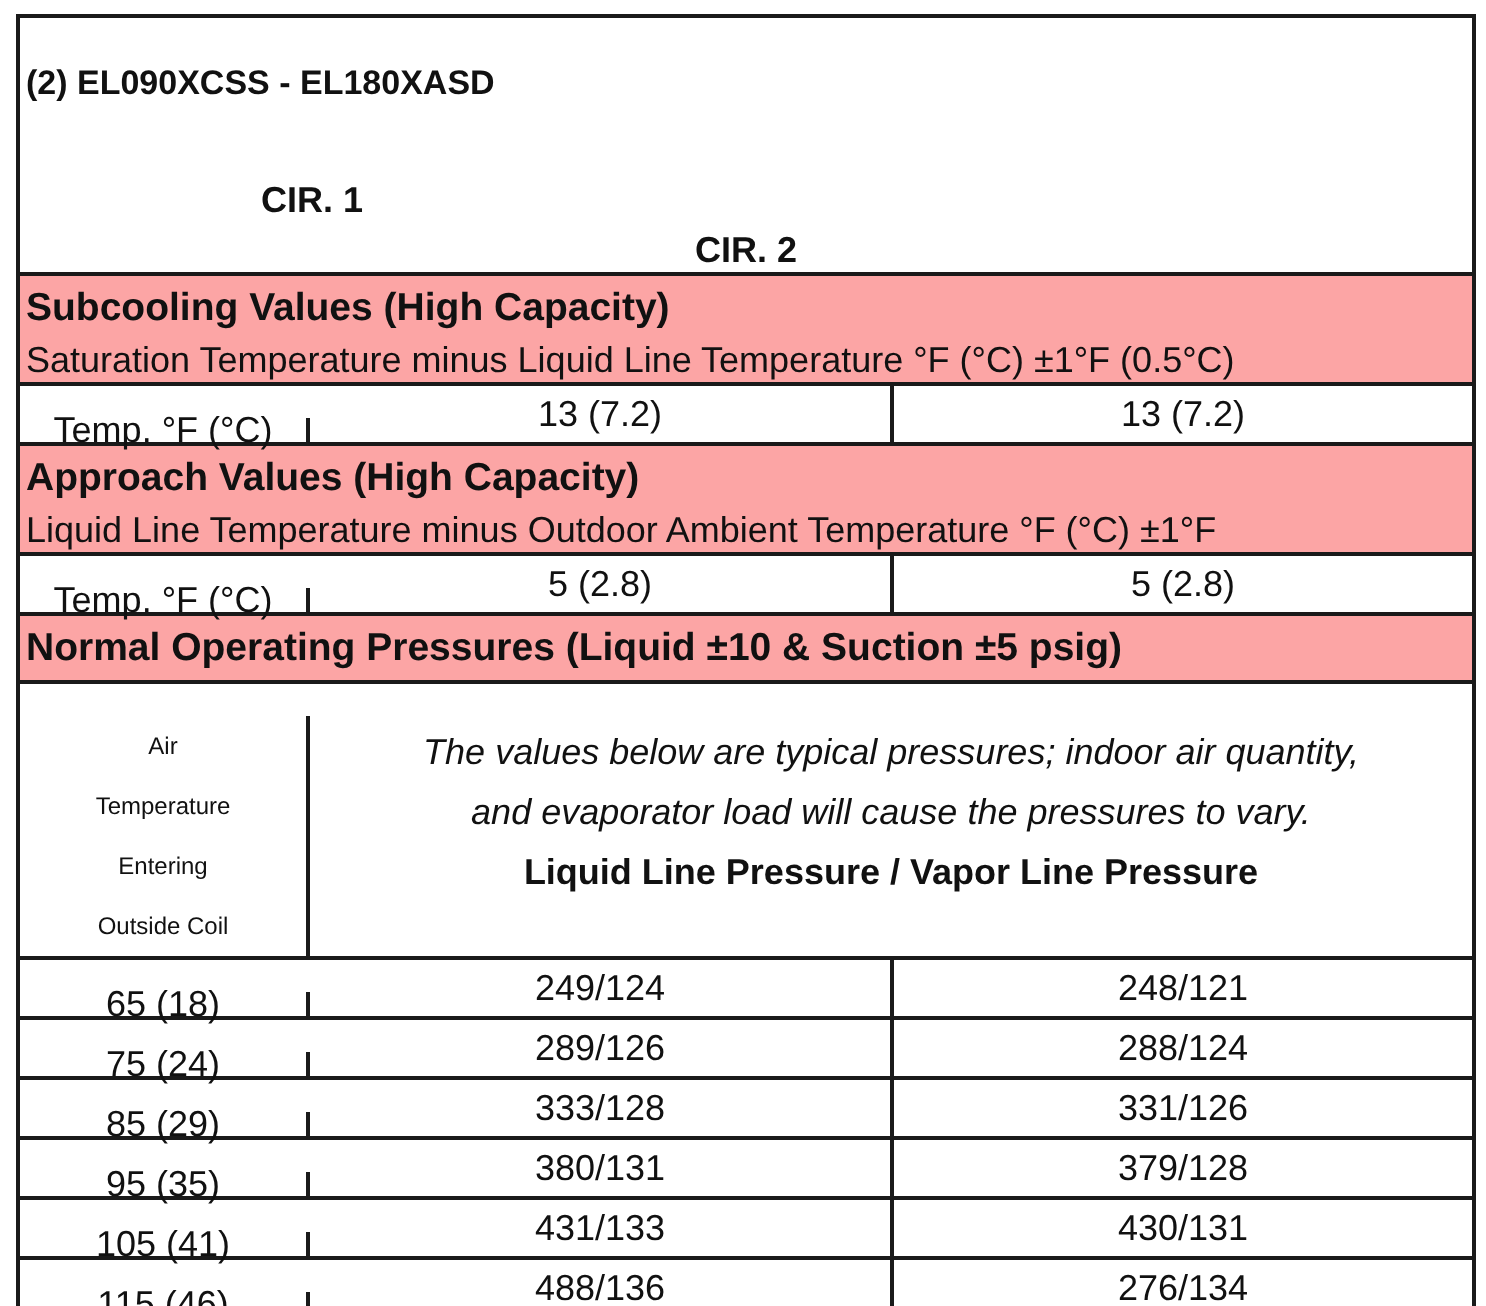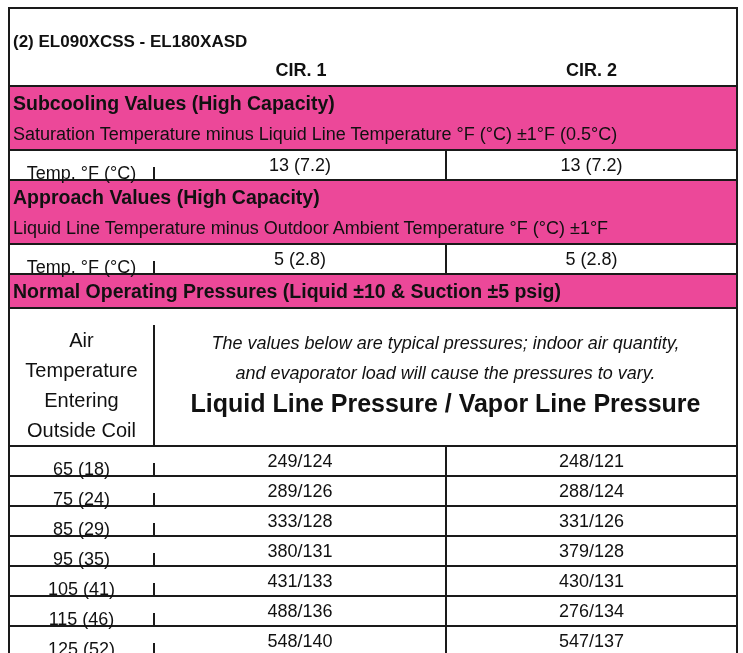--- a/index.html
+++ b/index.html
@@ -2,38 +2,38 @@
 <html><head>
 <meta charset="utf-8">
 <style>
   html, body { margin: 0; padding: 0; background: #ffffff; }
   body { width: 743px; height: 653px; position: relative; overflow: hidden;
          font-family: "Liberation Sans", "DejaVu Sans", sans-serif; color: #111; }
   .tbl { position: absolute; left: 8px; top: 7px; width: 730px;
          border: 2px solid #1a1a1a; box-sizing: border-box; }
   .row { display: flex; box-sizing: border-box; border-top: 2px solid #1a1a1a; }
   .row.first { border-top: none; }
-  .row.nob { border-top: none; }
+  .row.nob { border-top: none; flex-direction: column; }
   .cell { box-sizing: border-box; display: flex; align-items: center; justify-content: center;
           font-size: 18px; white-space: nowrap; }
   .c1 { width: 145px; border-right: 2px solid #1a1a1a; margin-top: 16px; }
   .c2 { width: 292px; border-right: 2px solid #1a1a1a; }
   .c3 { flex: 1; }
-  .gray { background: #ec4899; }
+  .gray { background: #fca5a5; }
   .left { justify-content: flex-start; padding-left: 3px; }
   .full { flex: 1; }
   .title { font-weight: bold; font-size: 17px; height: 26px; justify-content: flex-start; padding-left: 3px; margin-top: 20px; }
   .cirhead { height: 30px; font-weight: bold; font-size: 18px; }
   .sechead { font-size: 19.5px; font-weight: bold; height: 32px; }
   .secsub { font-size: 18px; height: 30px; }
   .datarow { height: 30px; }
-  .air { flex-direction: column; line-height: 30px; font-size: 20px; height: 120px; }
+  .air { flex-direction: column; line-height: 30px; font-size: 12px; height: 120px; }
   .note { flex-direction: column; line-height: 30px; font-size: 18px; height: 128px; justify-content: center; }
   .note .l1, .note .l2 { font-style: italic; }
-  .note .l3 { font-weight: bold; font-size: 25px; }
+  .note .l3 { font-weight: bold; font-size: 18px; }
 </style>
 </head>
 <body>
 
 <div class="tbl">
 
   <div class="row first">
     <div class="cell full title">(2) EL090XCSS - EL180XASD</div>
   </div>
 

